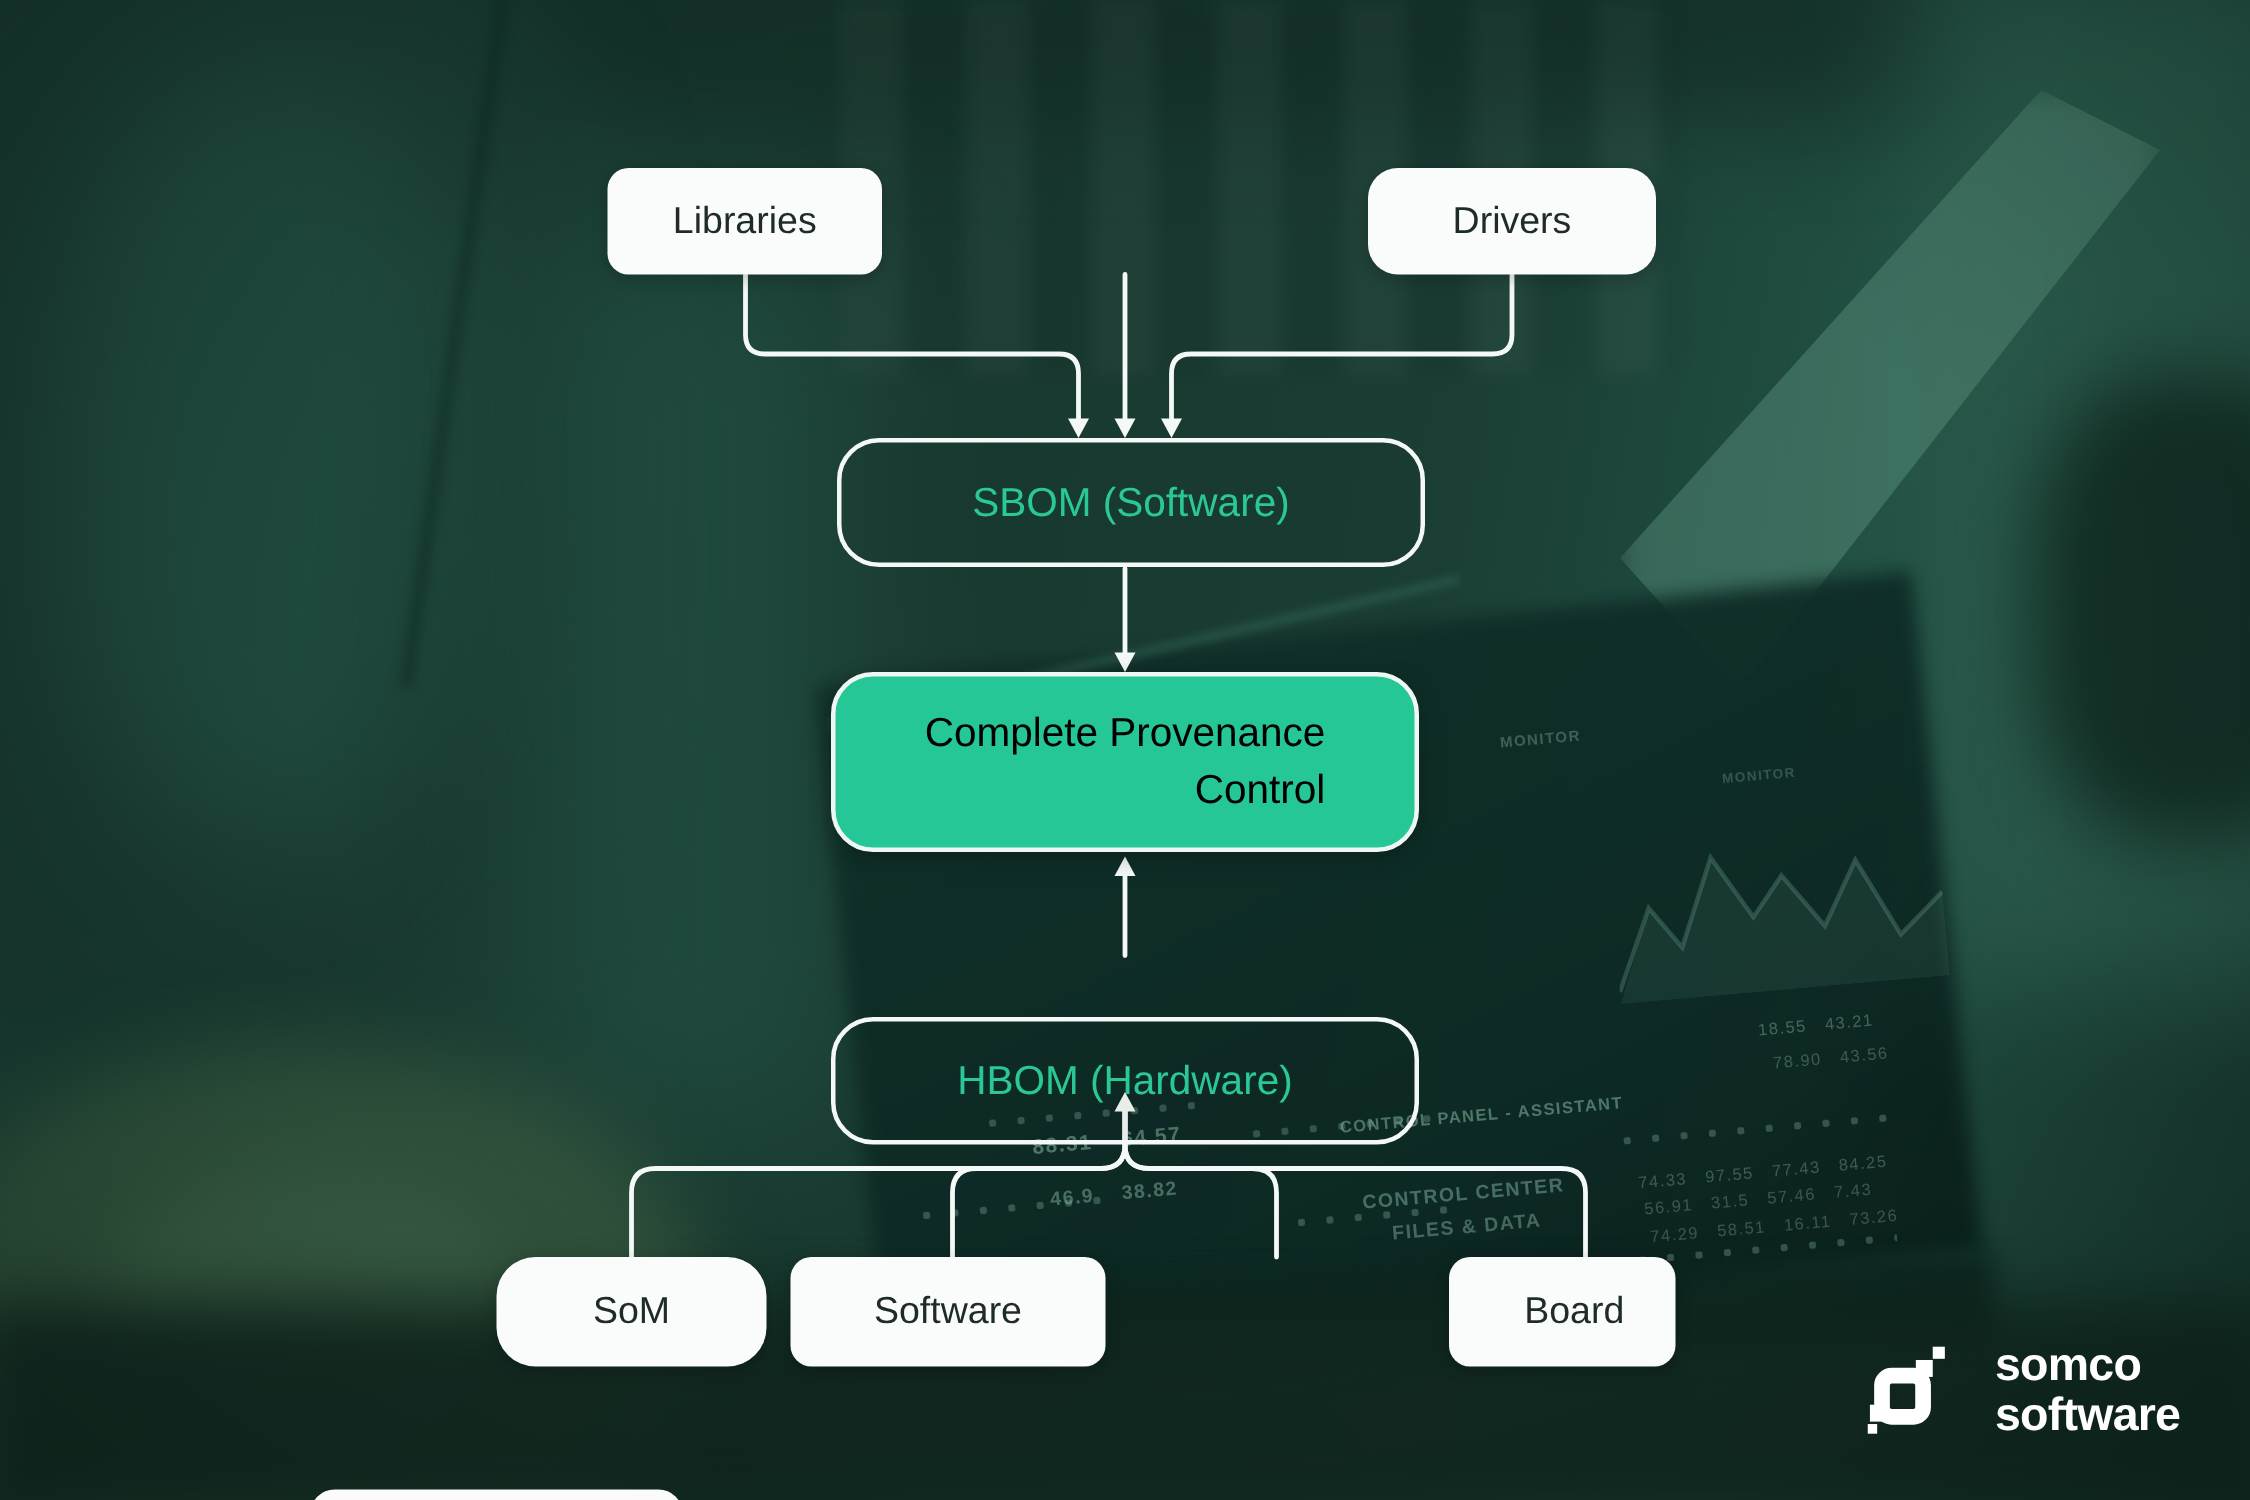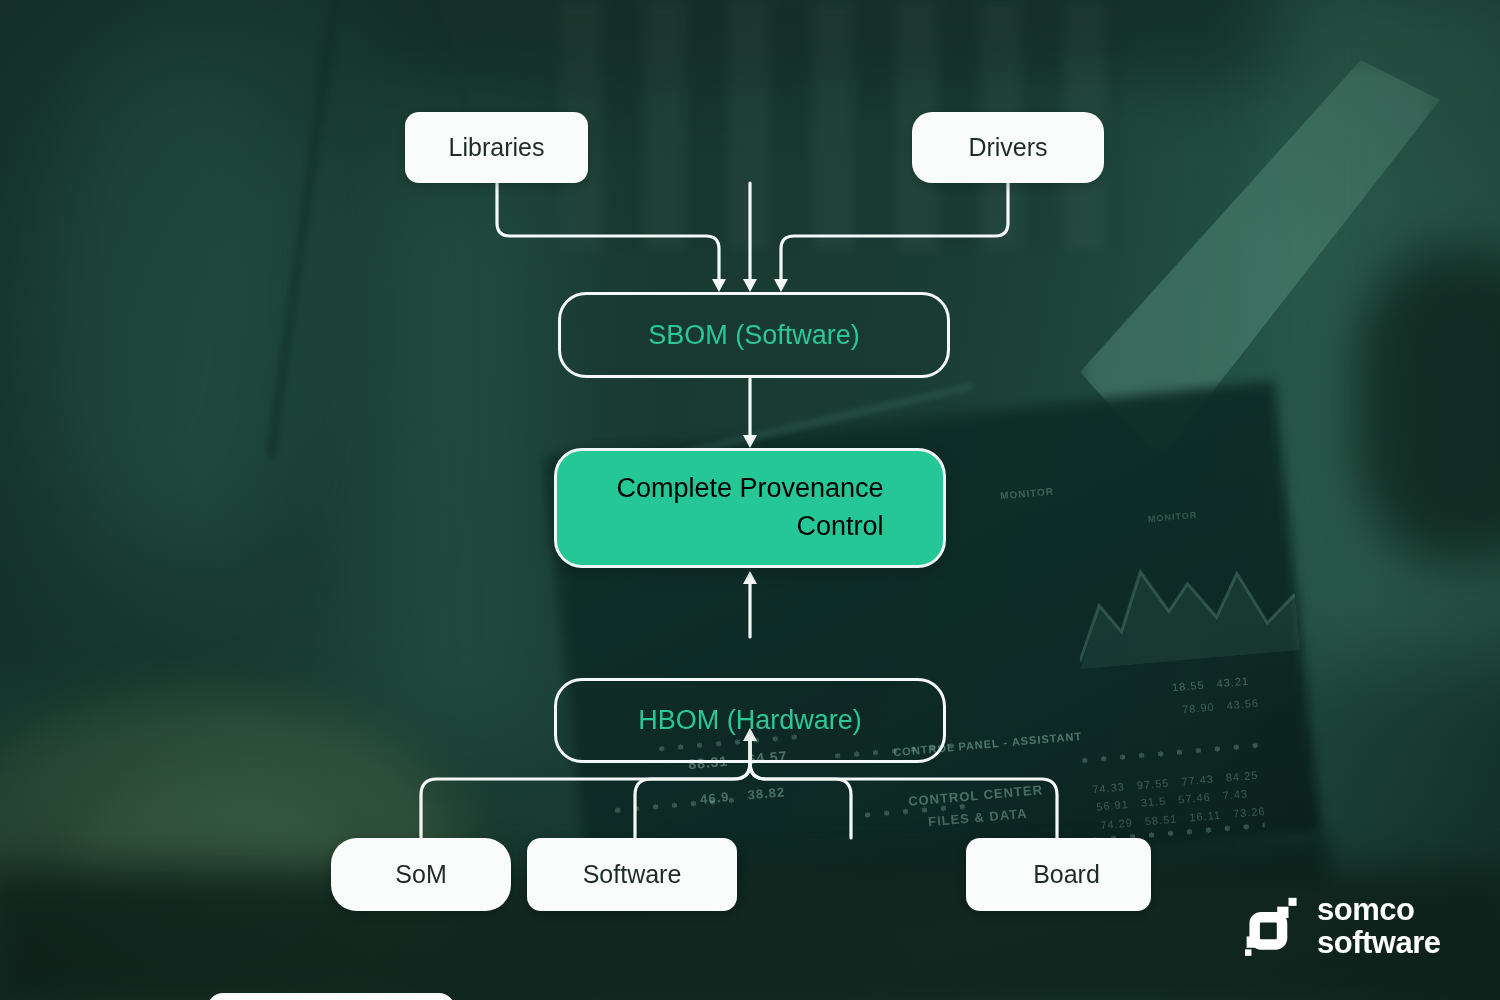--- a/index.html
+++ b/index.html
@@ -48,21 +48,21 @@
           text-align:right; font-weight:400; }
   .node.small { background:#fafcfb; border-radius:14px; color:#1e2b26; font-size:25px;
                 box-shadow:0 3px 10px rgba(0,10,8,.22); }
   .node.outline { border:3px solid #f4f8f6; border-radius:28px; color:#2bc897; font-size:27px;
                   background:rgba(10,30,25,.05); }
   .node.center { background:#24c795; border:3px solid #eef7f3; border-radius:28px; color:#000000;
                  font-size:27px; line-height:1.4; box-shadow:0 4px 14px rgba(0,10,8,.25); }
   .partial-box { position:absolute; z-index:3; background:#fafcfb; border-radius:16px 16px 0 0; }
 
   
-  .logo { position:absolute; z-index:3; left:1245px; top:893px; display:flex; align-items:center; gap:14px; }
+  .logo { position:absolute; z-index:3; left:1245px; top:893px; display:flex; align-items:center; gap:27px; }
   .logo-text { color:#ffffff; font-size:31px; font-weight:700; line-height:33px; letter-spacing:-0.5px; }
 </style>
 </head>
 <body>
 
 <div class="stage">
 
   <div class="bg">
     <div class="bg-topband"></div>
     <div class="bg-blinds"></div>
@@ -136,21 +136,21 @@
     <div>
       <div>Complete Provenance</div>
       <div>Control</div>
     </div>
   </div>
 
   <div class="node outline" style="left:554px;top:637px;width:392px;height:85px;margin-top:41px;">HBOM (Hardware)</div>
 
   <div class="node small" style="left:331px;top:838px;width:180px;height:73px;border-radius:26px;">SoM</div>
   <div class="node small" style="left:527px;top:838px;width:210px;height:73px;">Software</div>
-  <div class="node small" style="left:966px;top:838px;width:185px;height:73px;padding-left:16px;">Board</div>
+  <div class="node small" style="left:966px;top:838px;width:151px;height:73px;padding-left:16px;">Board</div>
 
   <div class="partial-box" style="left:207px;top:993px;width:248px;height:30px;"></div>
 
   <div class="logo">
     <svg width="58" height="60" viewBox="0 0 72 74">
       <g fill="#ffffff">
         <rect x="54" y="2" width="10" height="10"></rect>
         <rect x="40" y="13" width="14" height="14"></rect>
         <rect x="12" y="26" width="34" height="34" rx="8" fill="none" stroke="#ffffff" stroke-width="13"></rect>
         <rect x="2" y="50" width="14" height="14"></rect>

